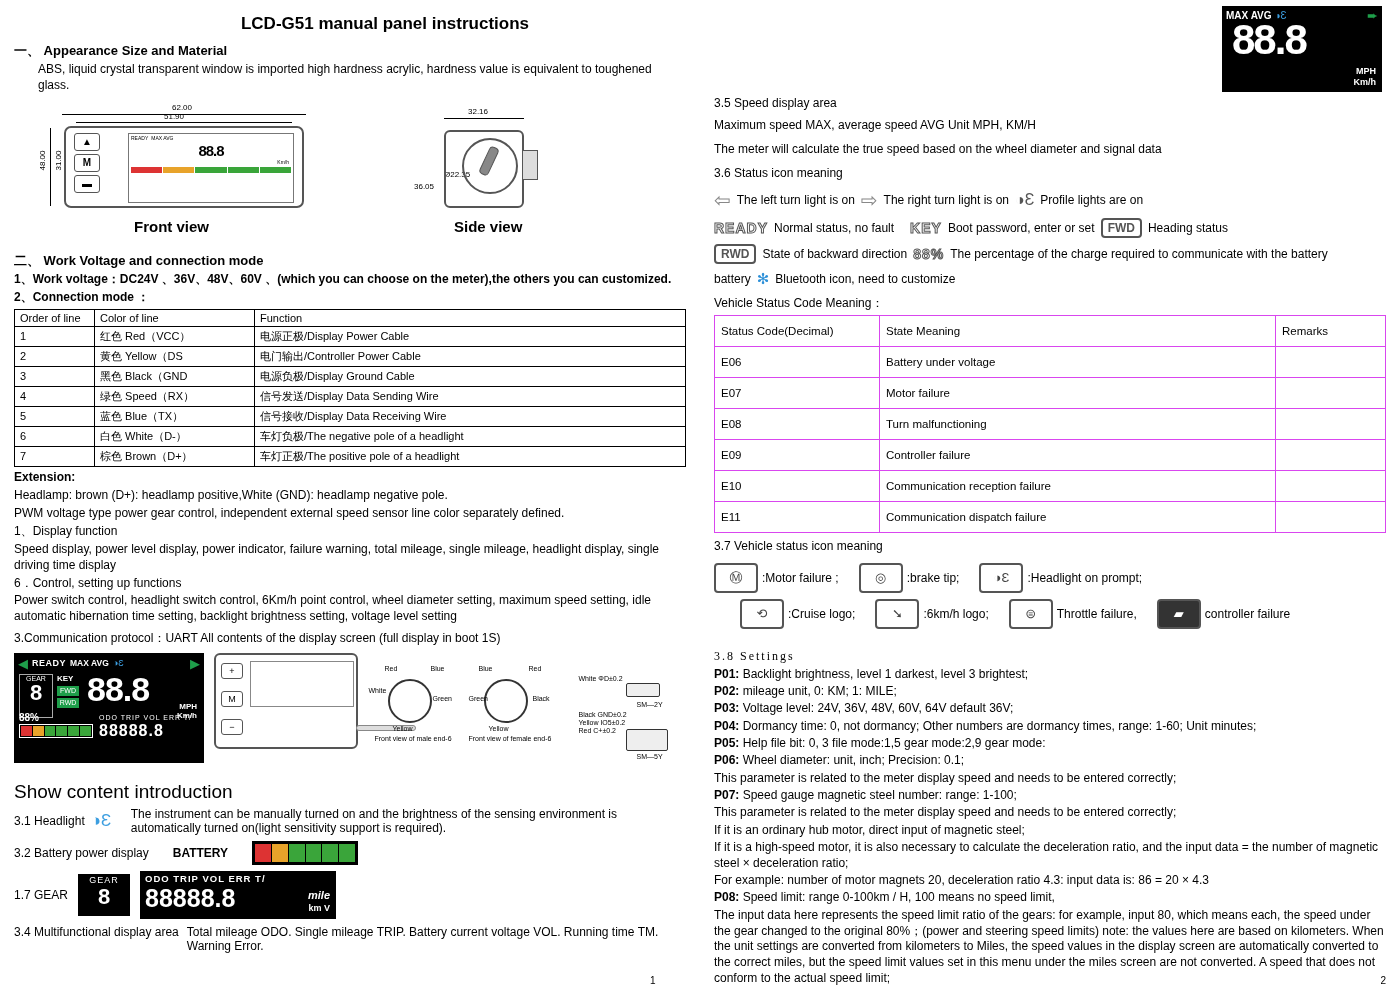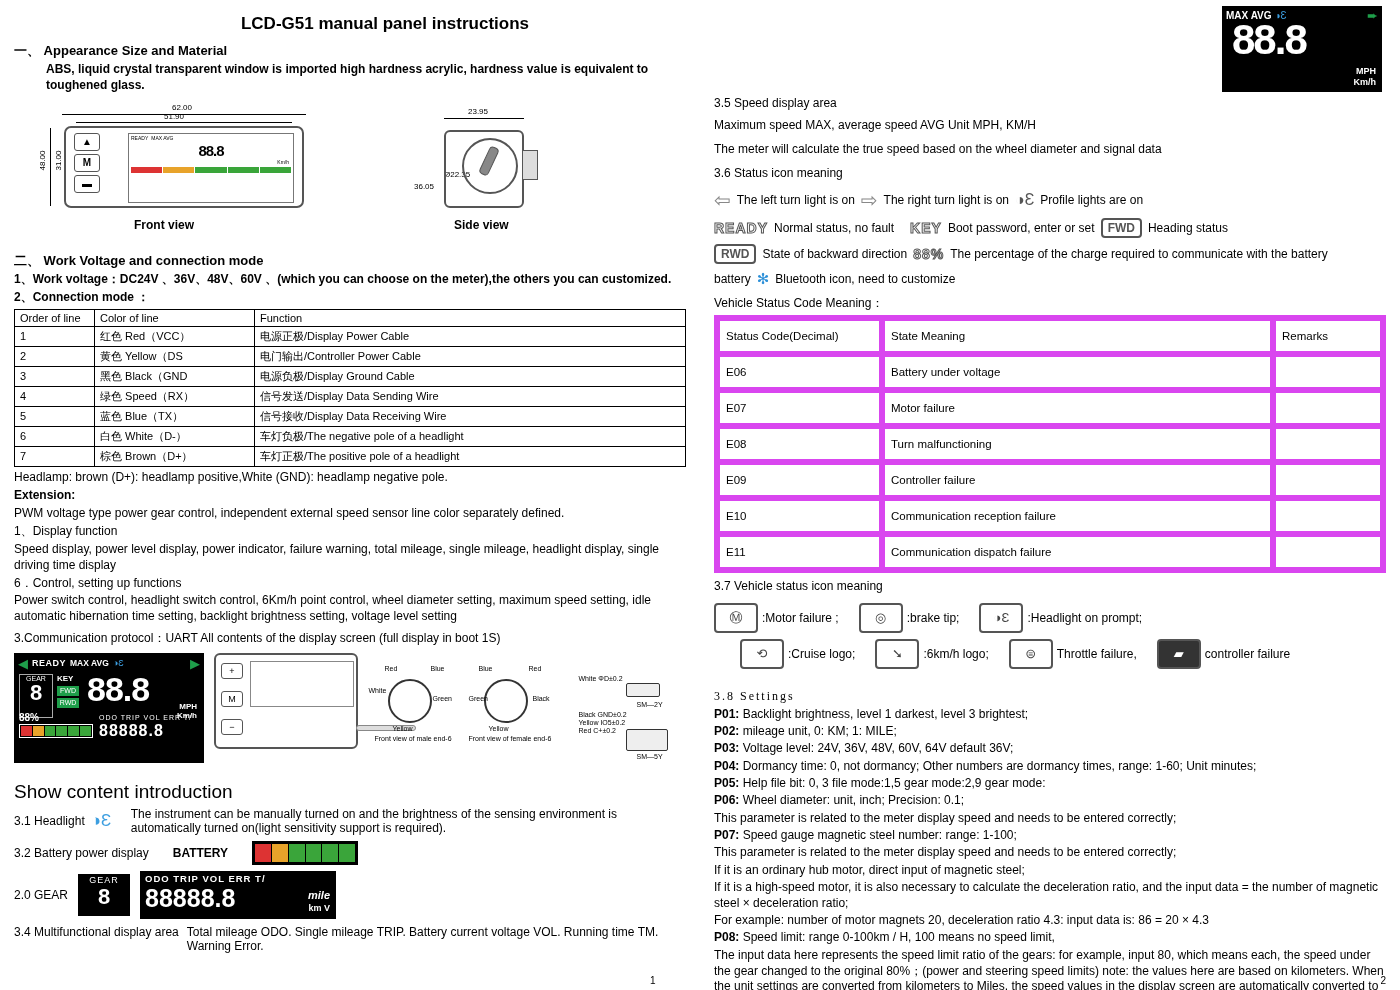--- a/index.html
+++ b/index.html
@@ -13,21 +13,21 @@
     position:relative;
     overflow:hidden;
   }
   .page { position:relative; width:1244px; height:990px; }
   .col-left { position:absolute; left:0; top:0; width:700px; height:990px; padding:8px 14px; }
   .col-right { position:absolute; left:700px; top:0; width:700px; height:990px; padding:8px 14px; }
 
   h1.title { font-size:17px; font-weight:bold; text-align:center; margin:6px 0 8px 70px; }
 
   .sec-head { font-weight:bold; font-size:13px; margin:2px 0; }
-  .indent { margin-left:32px;font-weight:bold; }
+  .indent { margin-left:24px; }
   p { margin:2px 0; line-height:1.33; }
 
   
   .drawing { position:relative; height:150px; margin:6px 0 2px 0; }
   .dim-line { position:absolute; border-top:1px solid #000; }
   .dim-v { position:absolute; border-left:1px solid #000; }
   .dim-txt { position:absolute; font-size:8px; }
 
   .front-dev {
     position:absolute; left:50px; top:26px; width:240px; height:82px;
@@ -36,21 +36,21 @@
   .fd-screen {
     position:absolute; left:62px; top:5px; width:166px; height:70px;
     border:1px solid #777; background:#fff; overflow:hidden;
   }
   .fd-btns { position:absolute; left:8px; top:5px; width:34px; }
   .fd-btn {
     width:26px; height:18px; border:1px solid #555; border-radius:3px;
     margin-bottom:3px; display:flex; align-items:center; justify-content:center;
     font-size:10px; font-weight:bold; background:#fff;
   }
-  .cap { position:absolute; font-size:12px; font-weight:bold; }
+  .cap { position:absolute; font-size:15px; font-weight:bold; }
 
   .side-dev {
     position:absolute; left:430px; top:30px; width:80px; height:78px;
     border:2px solid #555; border-radius:6px;
   }
   .side-circle {
     position:absolute; left:448px; top:38px; width:56px; height:56px;
     border:2px solid #555; border-radius:50%;
   }
   .side-knob {
@@ -65,21 +65,21 @@
 
   
   table.tbl { border-collapse:collapse; width:100%; margin:3px 0; }
   table.tbl td, table.tbl th {
     border:1px solid #000; padding:2px 5px; font-size:11px; text-align:left; font-weight:normal;
   }
   .tbl-wire td:nth-child(1){ width:80px; }
   .tbl-wire td:nth-child(2){ width:160px; }
 
   table.status { border-collapse:collapse; width:100%; margin:3px 0 6px 0; }
-  table.status td { border:6px solid #d946ef; padding:9px 6px; font-size:11.5px; }
+  table.status td { border:1px solid #d946ef; padding:9px 6px; font-size:11.5px; }
   table.status td:nth-child(1){ width:165px; }
   table.status td:nth-child(3){ width:110px; }
 
   
   .lcd-panel {
     position:relative; width:190px; height:110px; background:#000;
     border:1px solid #000; overflow:hidden; flex:none;
   }
   .lcd-row1 { position:absolute; left:3px; top:2px; right:3px; height:14px; display:flex; align-items:center; gap:4px; }
   .arrow-l { color:#1e9e4a; font-size:13px; }
@@ -212,21 +212,21 @@
             <div style="flex:1;height:6px;background:#e8a32a;"></div>
             <div style="flex:1;height:6px;background:#3aa53a;"></div>
             <div style="flex:1;height:6px;background:#3aa53a;"></div>
             <div style="flex:1;height:6px;background:#3aa53a;"></div>
           </div>
         </div>
       </div>
       <div class="cap" style="left:120px; top:118px;">Front view</div>
 
       <div class="dim-line" style="left:430px; top:18px; width:80px;"></div>
-      <div class="dim-txt" style="left:454px; top:7px;">23.95</div>
+      <div class="dim-txt" style="left:454px; top:7px;">32.16</div>
       <div class="dim-txt" style="left:400px; top:82px;">36.05</div>
       <div class="dim-txt" style="left:430px; top:70px;">Ø22.35</div>
       <div class="side-dev"></div>
       <div class="side-circle"></div>
       <div class="side-knob"></div>
       <div class="side-tab"></div>
       <div class="cap" style="left:440px; top:118px;">Side view</div>
     </div>
 
     <div class="sec-head">二、    Work Voltage and connection mode</div>
@@ -271,22 +271,22 @@
             <td>车灯负极/The negative pole of a headlight</td>
           </tr>
           <tr>
             <td>7</td>
             <td>棕色 Brown（D+）</td>
             <td>车灯正极/The positive pole of a headlight</td>
           </tr>
         </tbody>
     </table>
 
+    <p style="font-weight:bold;">Extension:</p>
     <p>Headlamp: brown (D+): headlamp positive,White (GND): headlamp negative pole.</p>
-    <p style="font-weight:bold;">Extension:</p>
     <p>PWM voltage type power gear control, independent external speed sensor line color separately defined.</p>
 
     <p>1、Display function</p>
     <p>Speed display, power level display, power indicator, failure warning, total mileage, single mileage, headlight display, single driving time display</p>
     <p>6．Control, setting up functions</p>
     <p>Power switch control, headlight switch control, 6Km/h point control, wheel diameter setting, maximum speed setting, idle automatic hibernation time setting, backlight brightness setting, voltage level setting</p>
     <p style="margin-top:6px;">3.Communication protocol：UART    All contents of the display screen (full display in boot 1S)</p>
 
     <div style="display:flex; gap:10px; margin-top:6px; align-items:flex-start;">
       <div class="lcd-panel">
@@ -373,21 +373,21 @@
         <i style="background:#d33;"></i>
           <i style="background:#e8a32a;"></i>
         <i style="background:#3aa53a;"></i>
           <i style="background:#3aa53a;"></i>
         <i style="background:#3aa53a;"></i>
           <i style="background:#3aa53a;"></i>
       </span>
     </div>
 
     <div style="display:flex; align-items:center; gap:10px; margin-top:6px;">
-      <span>2.0 GEAR</span>
+      <span>1.7 GEAR</span>
       <span class="gear-box">
         <span class="g">GEAR</span>
         <span class="n" style="display:block;">8</span>
       </span>
       <span class="odo-box">
         <span class="hdr">ODO TRIP VOL ERR T/</span>
         <span class="num">88888.8</span>
         <span class="u1">mile</span>
         <span class="u2">km V</span>
       </span>

